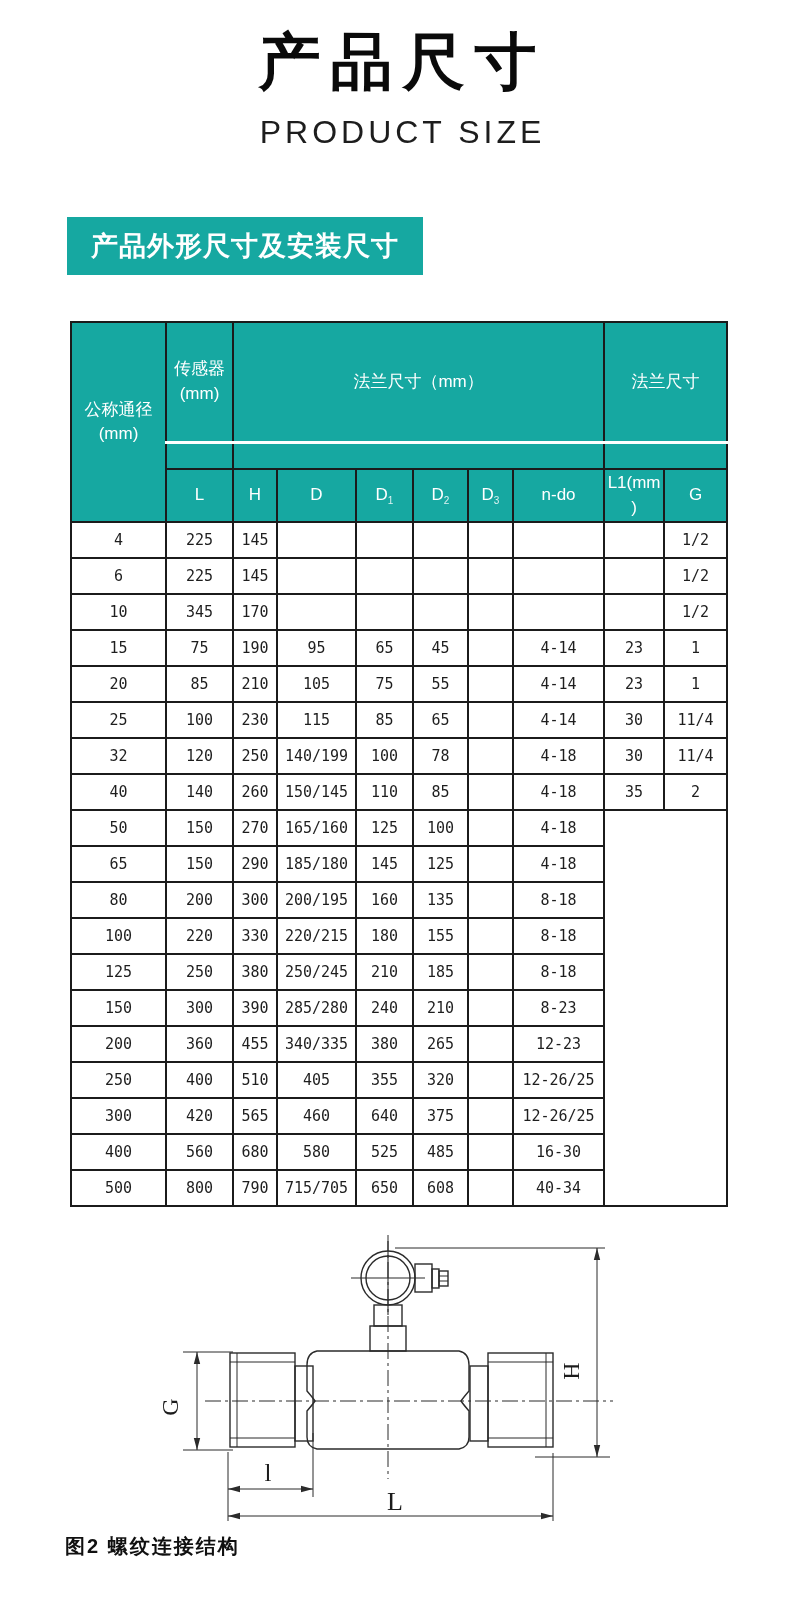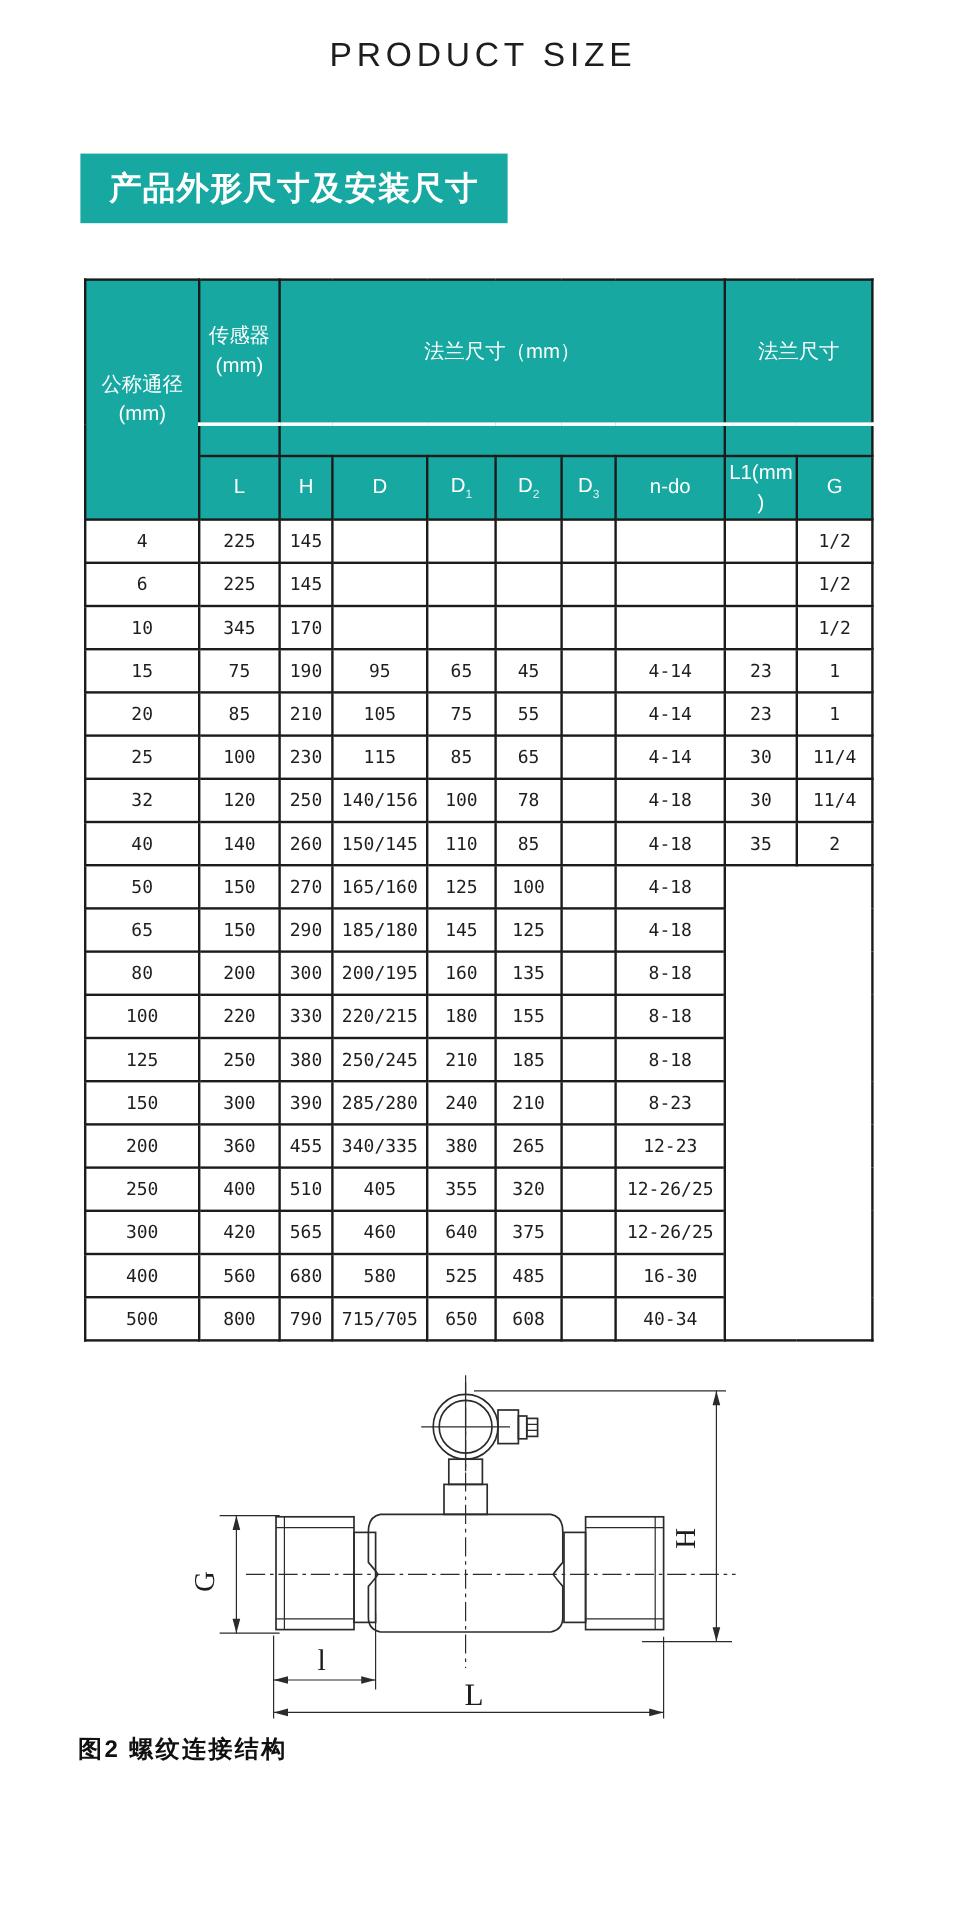--- a/index.html
+++ b/index.html
@@ -1,21 +1,21 @@
 <!DOCTYPE html>
 <html><head>
 <meta charset="utf-8">
 <style>
   html,body{margin:0;padding:0;background:#fff;}
   body{width:805px;height:1600px;overflow:hidden;font-family:"Liberation Sans",sans-serif;color:#111;}
 
   .hero{text-align:center;padding-top:20px;}
   .hero h1{margin:0;font-size:62px;font-weight:700;letter-spacing:10px;color:#0a0a0a;
            font-family:"Liberation Sans",sans-serif;}
-  .hero .sub{margin-top:10px;font-size:28px;letter-spacing:4px;color:#1d1d1d;font-weight:400;}
+  .hero .sub{margin-top:10px;font-size:32px;letter-spacing:4px;color:#1d1d1d;font-weight:400;}
 
   .banner{display:inline-block;margin:66px 0 0 67px;background:#16a8a1;color:#fff;
           font-size:27px;font-weight:700;padding:11px 24px;letter-spacing:1px;}
 
   table.spec{border-collapse:collapse;table-layout:fixed;width:656px;margin:46px 0 0 70px;
              font-family:"DejaVu Sans Mono","Liberation Mono",monospace;}
   table.spec col.c-dn{width:95px;}  table.spec col.c-l{width:67px;}
   table.spec col.c-h{width:44px;}   table.spec col.c-d{width:79px;}
   table.spec col.c-d1{width:57px;}  table.spec col.c-d2{width:55px;}
   table.spec col.c-d3{width:45px;}  table.spec col.c-ndo{width:91px;}
@@ -35,20 +35,21 @@
   .figure-wrap svg{display:block;}
   .figcap{width:660px;text-align:left;font-size:20px;font-weight:700;color:#101010;
           margin-top:0;letter-spacing:2px;}
 </style>
 </head>
 <body>
 
 
 
 <div class="hero">
+  <h1>产品尺寸</h1>
   <div class="sub">PRODUCT SIZE</div>
 </div>
 
 <div class="banner">产品外形尺寸及安装尺寸</div>
 
 <table class="spec">
   <colgroup>
     <col class="c-dn">
       <col class="c-l">
       <col class="c-h">
@@ -154,21 +155,21 @@
         <td>65</td>
         <td></td>
         <td>4-14</td>
         <td>30</td>
         <td>11/4</td>
       </tr>
       <tr>
         <td>32</td>
         <td>120</td>
         <td>250</td>
-        <td>140/156</td>
+        <td>140/199</td>
         <td>100</td>
         <td>78</td>
         <td></td>
         <td>4-18</td>
         <td>30</td>
         <td>11/4</td>
       </tr>
       <tr>
         <td>40</td>
         <td>140</td>

